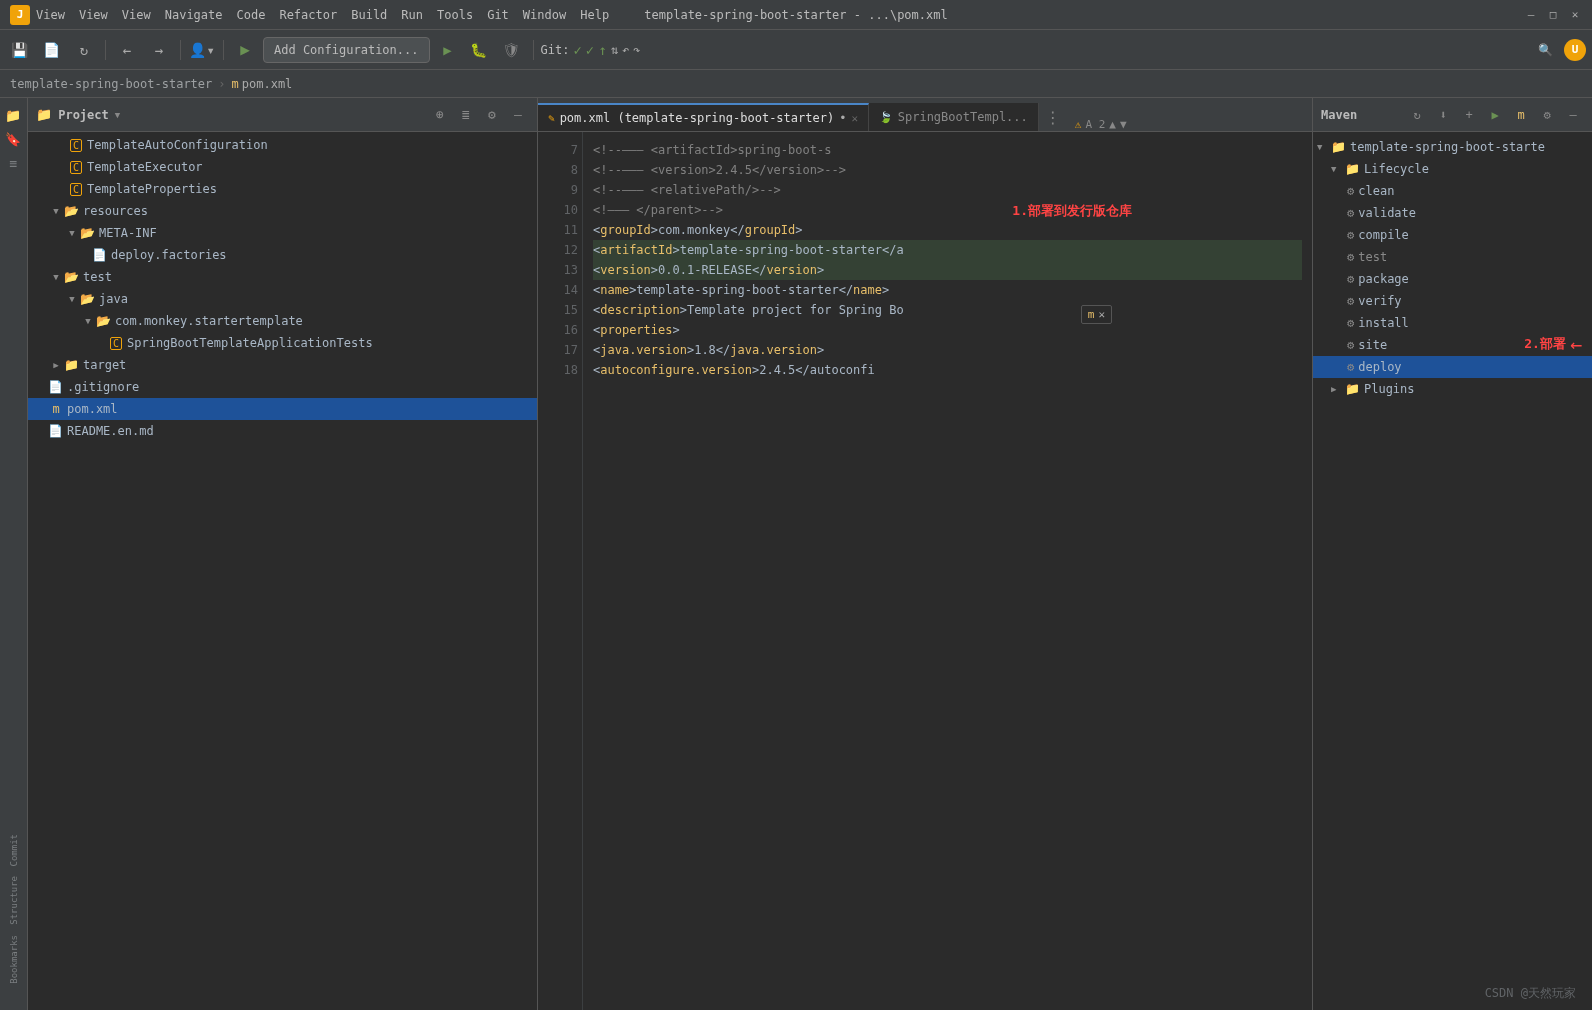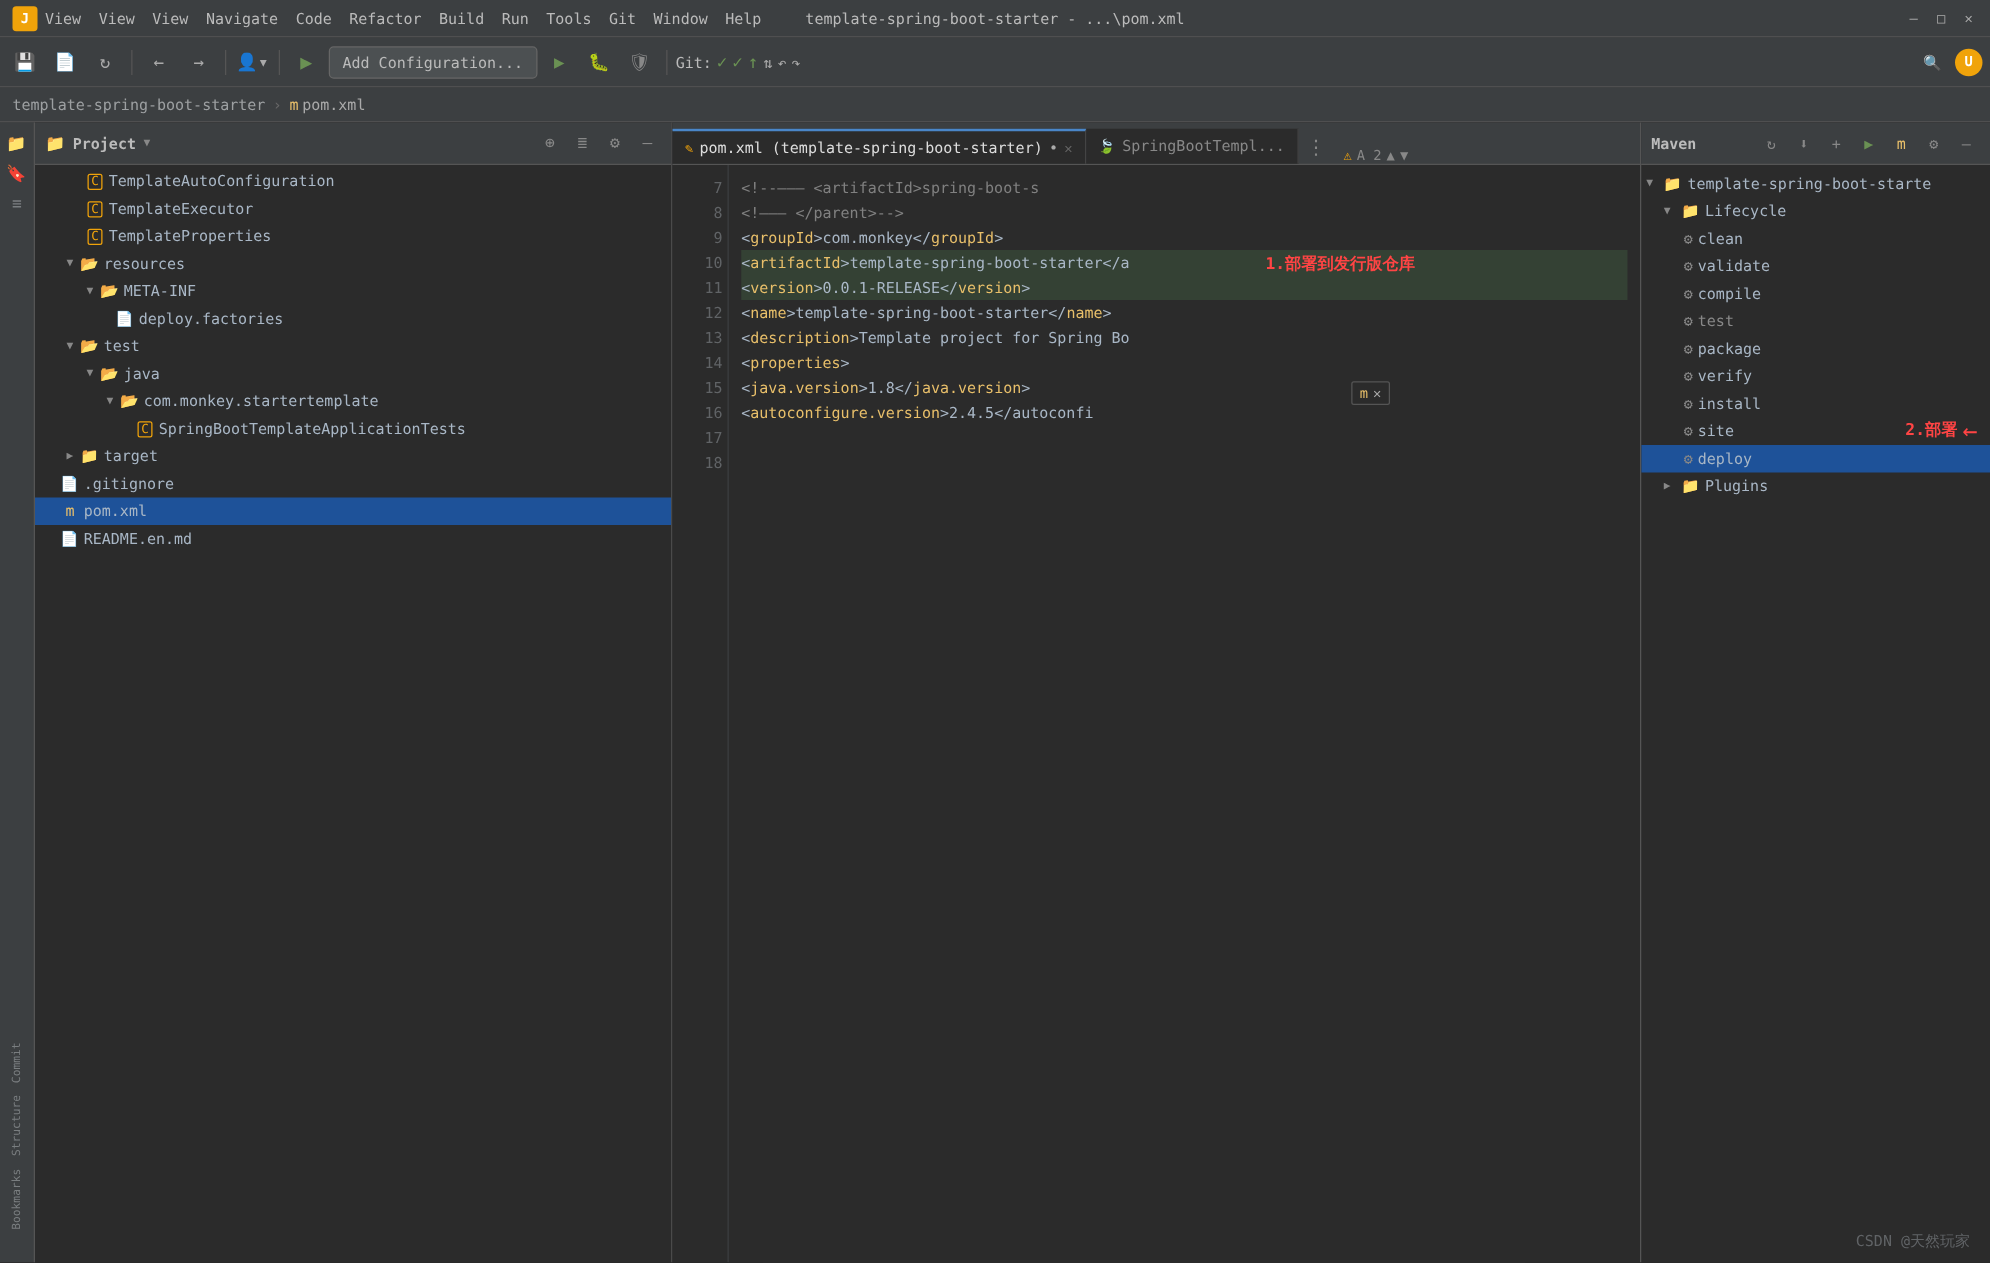--- a/index.html
+++ b/index.html
@@ -345,20 +345,26 @@
         <div>15</div>
         <div>16</div>
         <div>17</div>
         <div>18</div>
       </div>
       <div id="code-content">
         <div class="code-line">
           <span class="comment">    &lt;!--——— &lt;artifactId&gt;spring-boot-s</span>
         </div>
         <div class="code-line">
+          <span class="comment">    &lt;!--——— &lt;version&gt;2.4.5&lt;/version&gt;--&gt;</span>
+        </div>
+        <div class="code-line">
+          <span class="comment">    &lt;!--——— &lt;relativePath/&gt;--&gt;</span>
+        </div>
+        <div class="code-line">
           <span class="comment">    &lt;!——— &lt;/parent&gt;--&gt;</span>
         </div>
         <div class="code-line">
           <span class="text-content">    &lt;</span>
             <span class="tag">groupId</span>
             <span class="text-content">&gt;com.monkey&lt;/</span>
             <span class="tag">groupId</span>
             <span class="text-content">&gt;</span>
         </div>
         <div class="code-line highlight-line">

